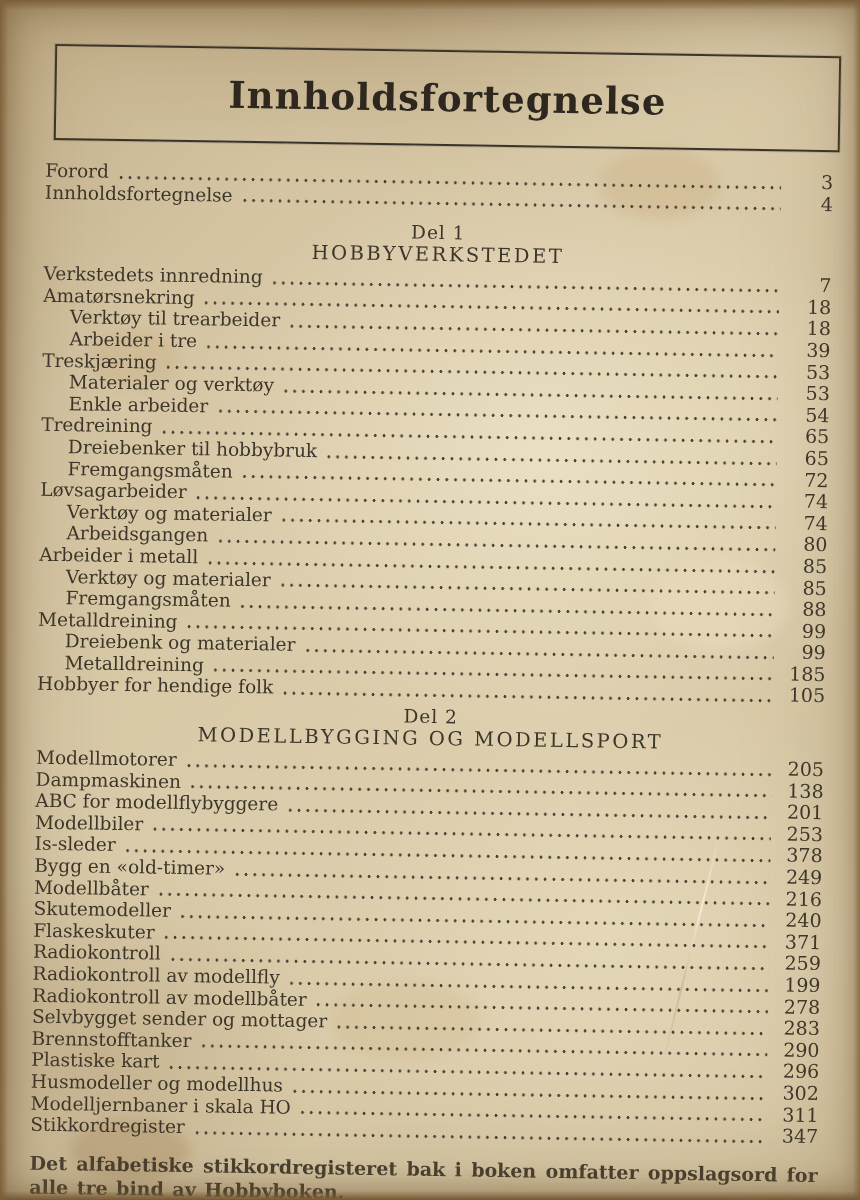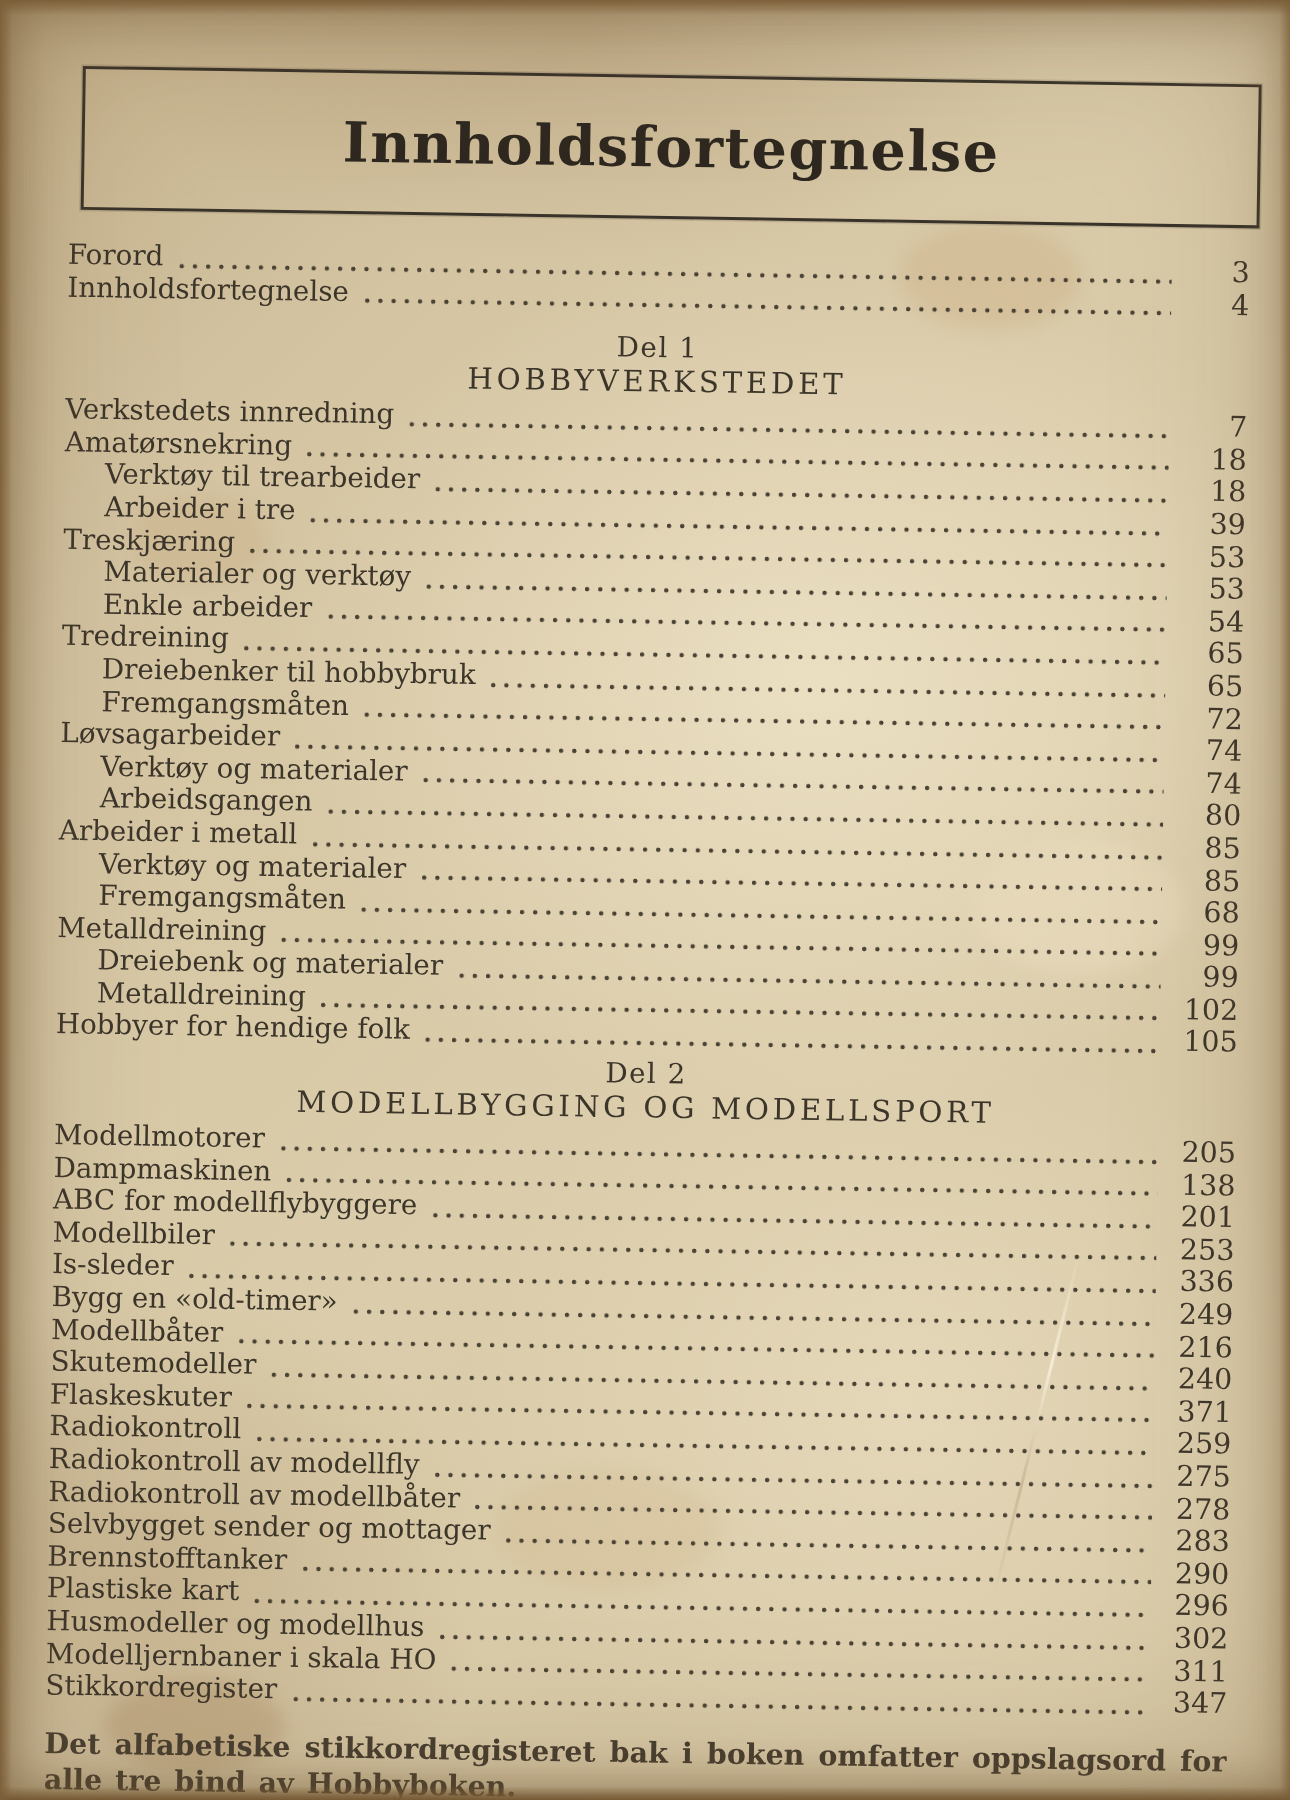--- a/index.html
+++ b/index.html
@@ -194,36 +194,36 @@
           <span class="pageno">85</span>
         </div>
         <div class="row indent">
           <span class="label">Verktøy og materialer</span>
           <span class="leader"></span>
           <span class="pageno">85</span>
         </div>
         <div class="row indent">
           <span class="label">Fremgangsmåten</span>
           <span class="leader"></span>
-          <span class="pageno">68</span>
+          <span class="pageno">88</span>
         </div>
         <div class="row">
           <span class="label">Metalldreining</span>
           <span class="leader"></span>
           <span class="pageno">99</span>
         </div>
         <div class="row indent">
           <span class="label">Dreiebenk og materialer</span>
           <span class="leader"></span>
           <span class="pageno">99</span>
         </div>
         <div class="row indent">
           <span class="label">Metalldreining</span>
           <span class="leader"></span>
-          <span class="pageno">102</span>
+          <span class="pageno">185</span>
         </div>
         <div class="row">
           <span class="label">Hobbyer for hendige folk</span>
           <span class="leader"></span>
           <span class="pageno">105</span>
         </div>
         <div class="section-head">
           <div class="part">Del 2</div>
           <div class="name">MODELLBYGGING OG MODELLSPORT</div>
         </div>
@@ -243,21 +243,21 @@
           <span class="pageno">201</span>
         </div>
         <div class="row">
           <span class="label">Modellbiler</span>
           <span class="leader"></span>
           <span class="pageno">253</span>
         </div>
         <div class="row">
           <span class="label">Is-sleder</span>
           <span class="leader"></span>
-          <span class="pageno">336</span>
+          <span class="pageno">378</span>
         </div>
         <div class="row">
           <span class="label">Bygg en «old-timer»</span>
           <span class="leader"></span>
           <span class="pageno">249</span>
         </div>
         <div class="row">
           <span class="label">Modellbåter</span>
           <span class="leader"></span>
           <span class="pageno">216</span>
@@ -273,21 +273,21 @@
           <span class="pageno">371</span>
         </div>
         <div class="row">
           <span class="label">Radiokontroll</span>
           <span class="leader"></span>
           <span class="pageno">259</span>
         </div>
         <div class="row">
           <span class="label">Radiokontroll av modellfly</span>
           <span class="leader"></span>
-          <span class="pageno">275</span>
+          <span class="pageno">199</span>
         </div>
         <div class="row">
           <span class="label">Radiokontroll av modellbåter</span>
           <span class="leader"></span>
           <span class="pageno">278</span>
         </div>
         <div class="row">
           <span class="label">Selvbygget sender og mottager</span>
           <span class="leader"></span>
           <span class="pageno">283</span>

